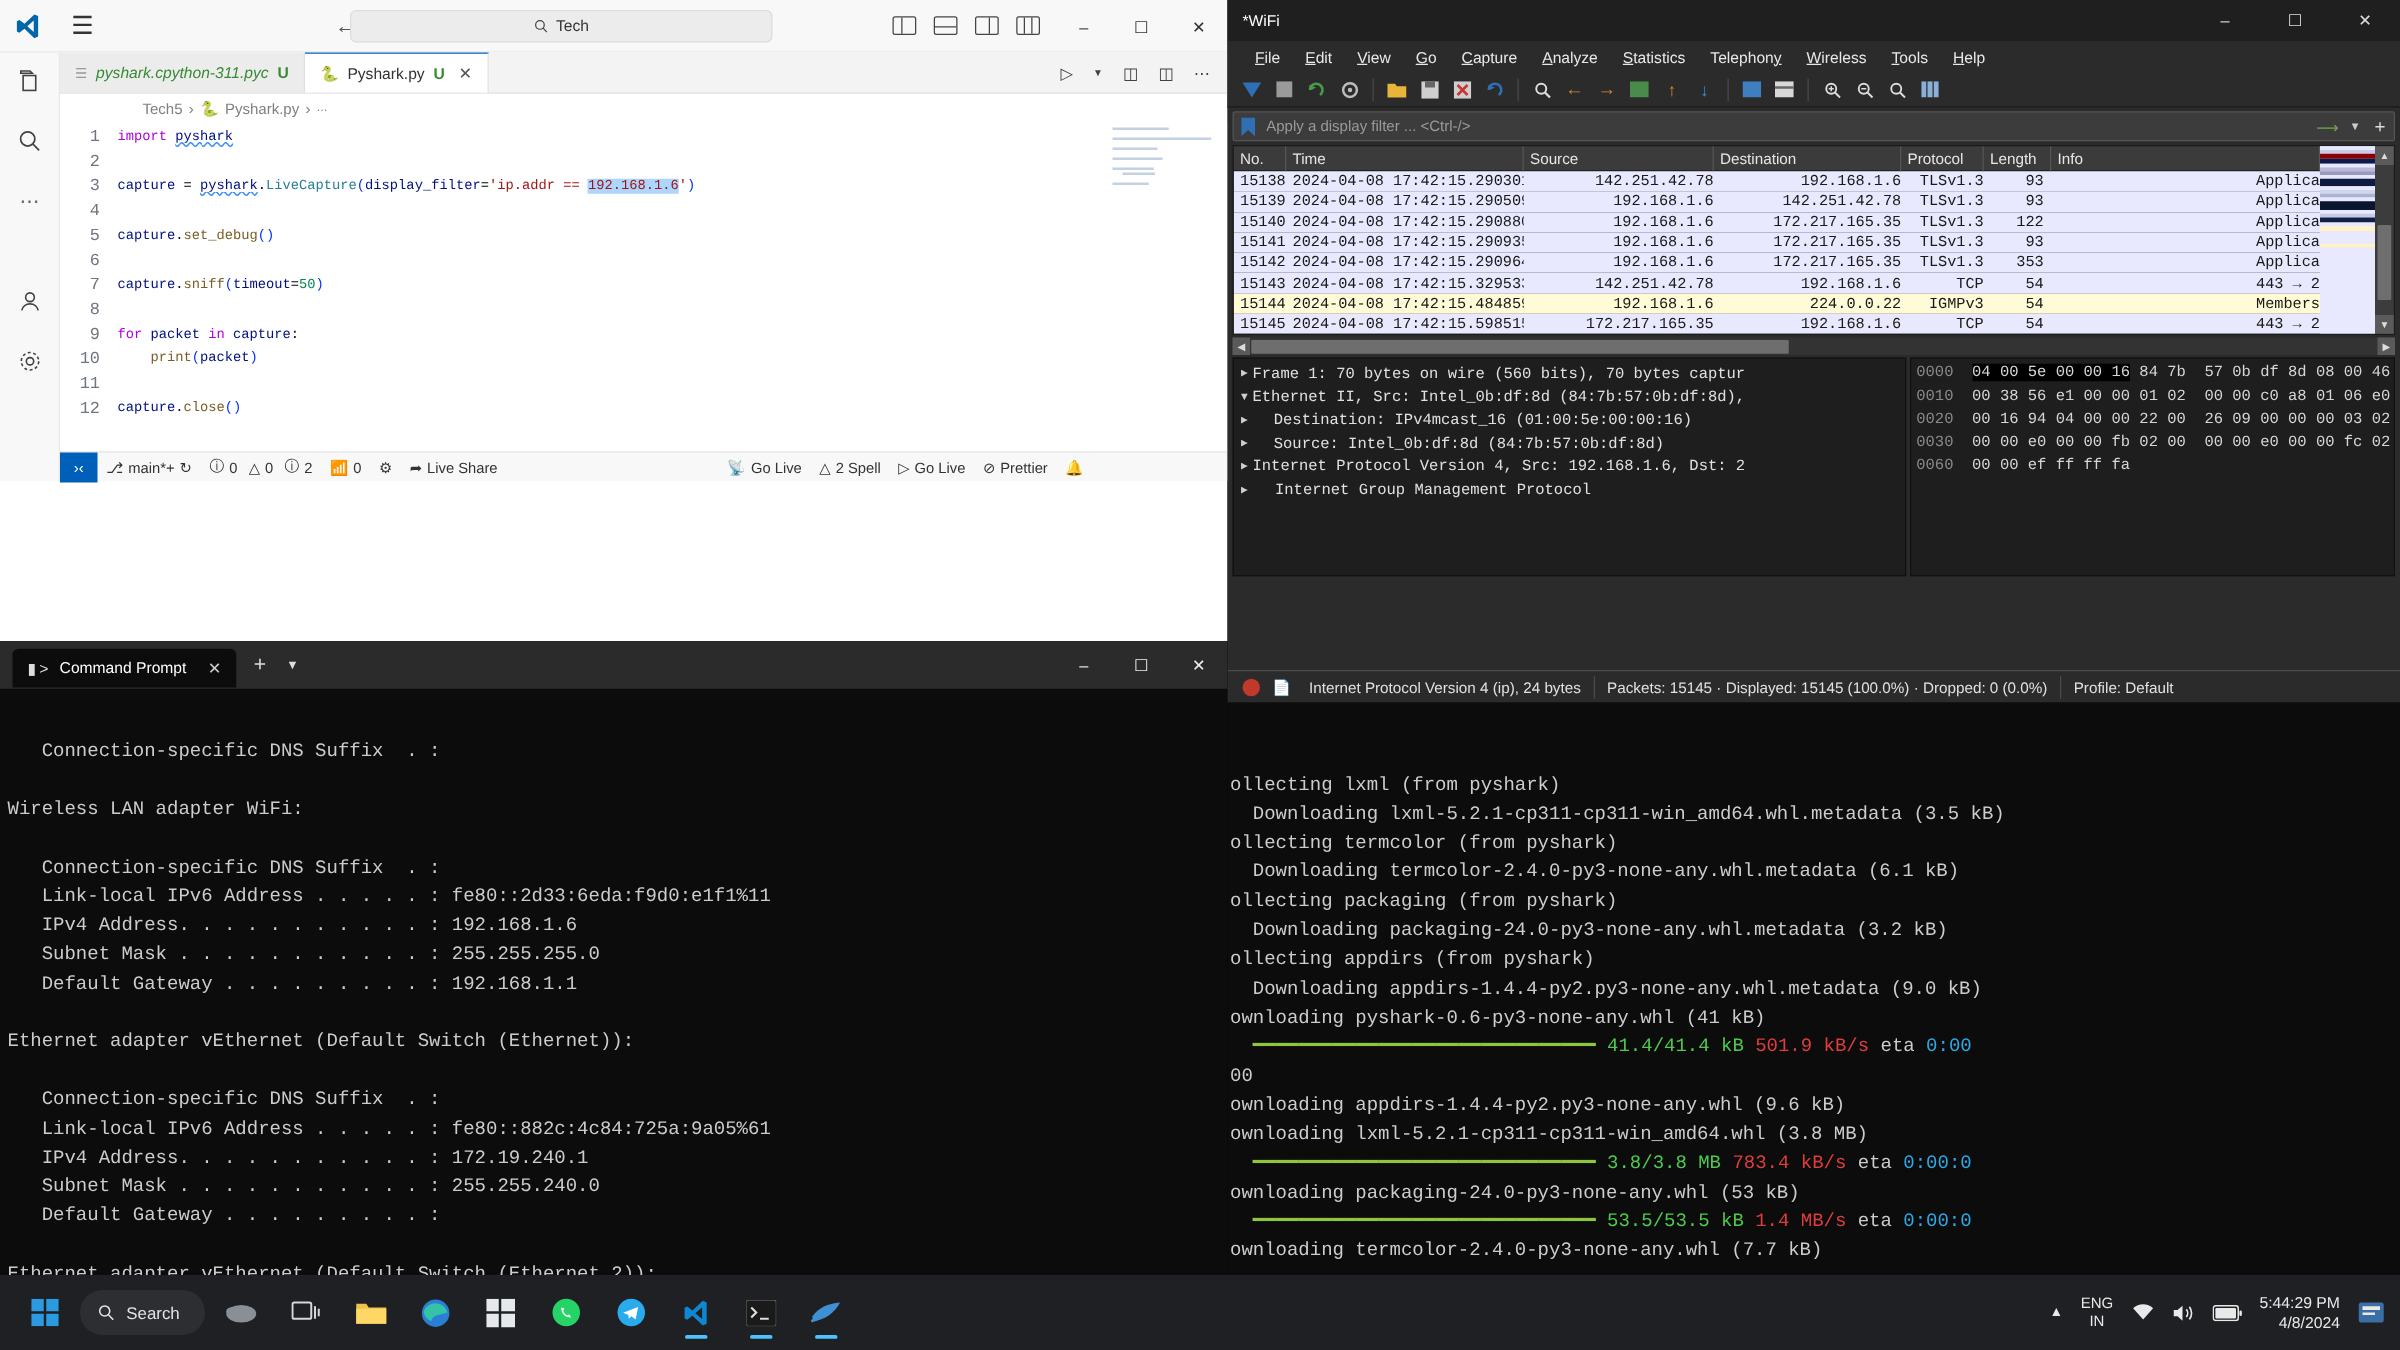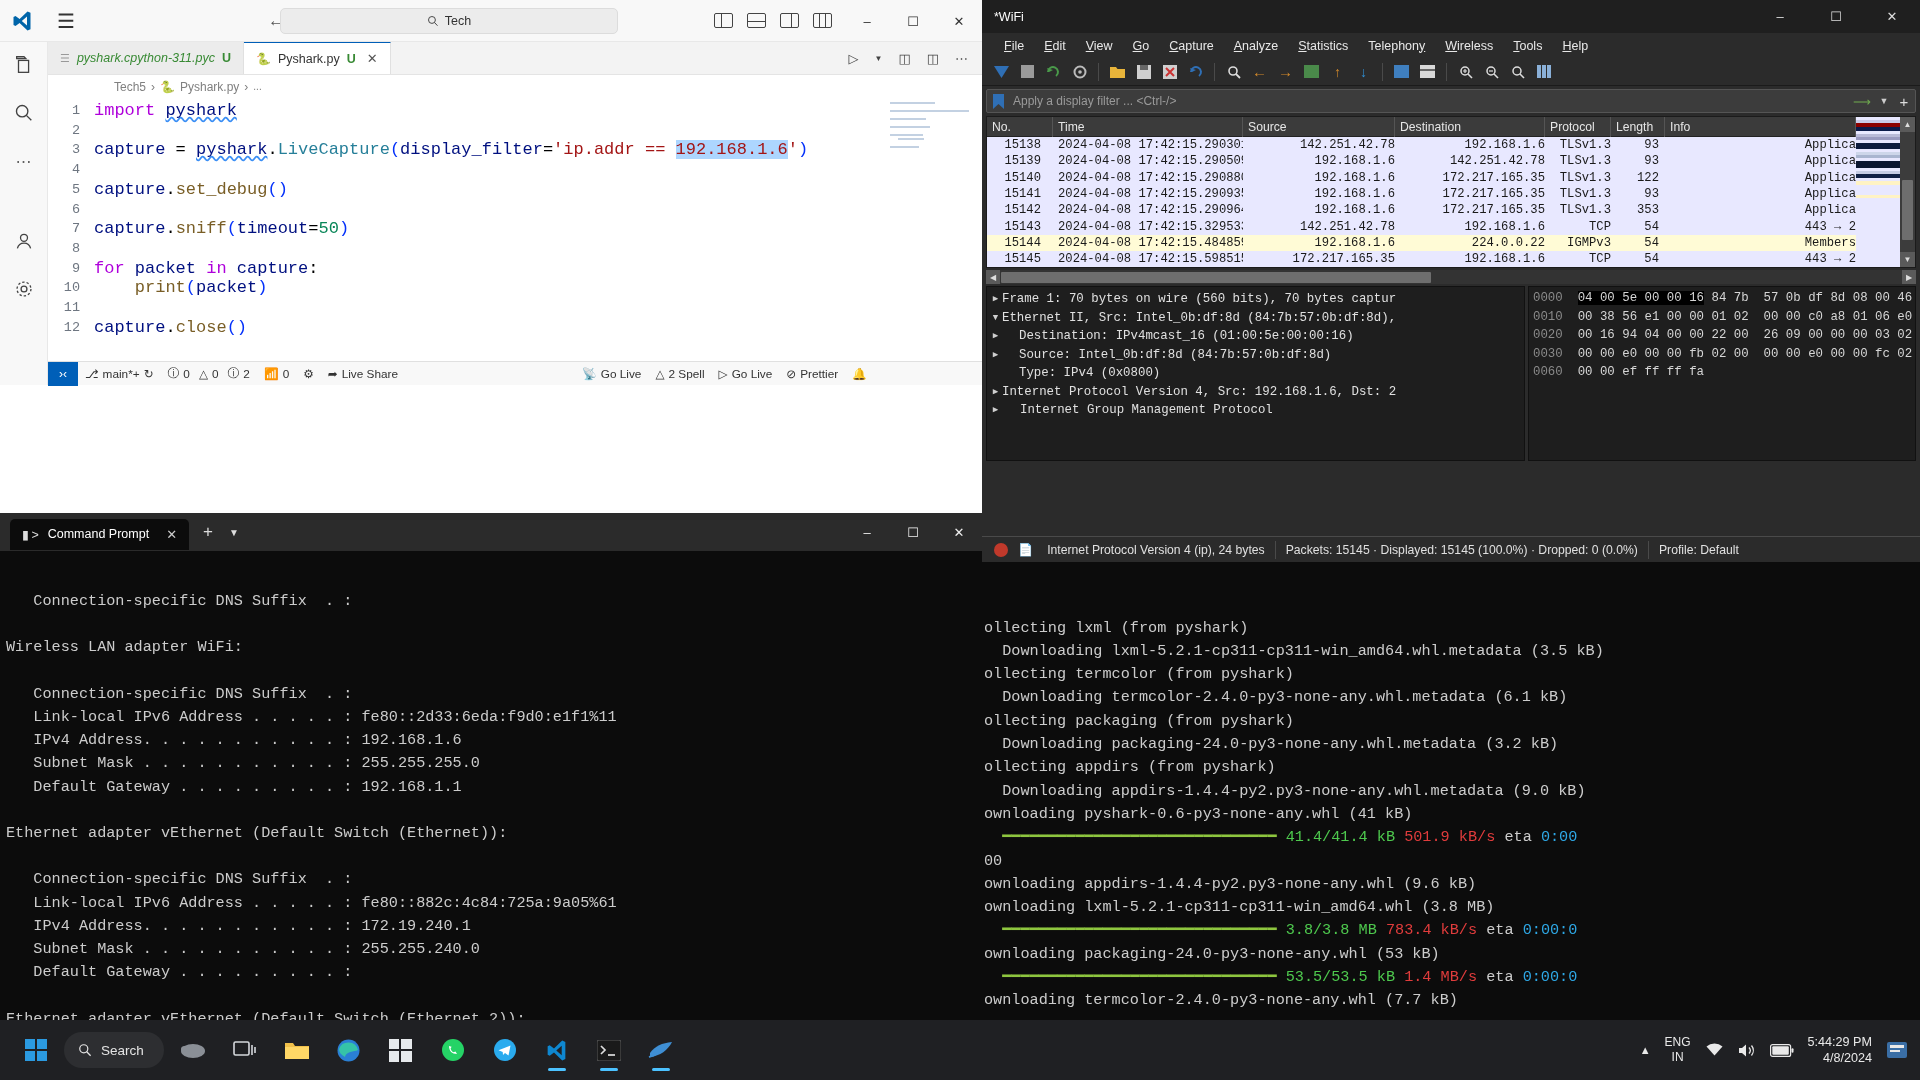--- a/index.html
+++ b/index.html
@@ -47,21 +47,21 @@
   .vs-tab.active { background:#fff; border-top:1.5px solid #005fb8; color:#333; }
   .vs-tab .mod { color:#388a34; font-weight:bold; }
   .vs-tab .italic { font-style: italic; color:#388a34;}
   .vs-tab .close { margin-left:4px; color:#555; font-size:13px;}
   .tabicon-py { color:#3572A5; font-size:12px;}
   #vs-tabactions { margin-left:auto; display:flex; align-items:center; gap:16px; padding:0 14px; color:#424242; font-size:13px;}
   #vs-breadcrumb { height:23px; display:flex; align-items:center; padding-left:66px; font-size:12px; color:#808080; gap:5px;}
   #vs-editor { flex:1; display:flex; position:relative; overflow:hidden; background:#fff;}
   #vs-gutter { width:46px; text-align:right; padding-top:3px; color:#6e7681; font-size:13.5px;
                font-family:"Liberation Mono", monospace; line-height:19.7px; padding-right:14px;}
-  #vs-code { flex:1; padding-top:3px; font-family:"Liberation Mono", monospace; font-size:17px;
+  #vs-code { flex:1; padding-top:3px; font-family:"Liberation Mono", monospace; font-size:11px;
              line-height:19.7px; white-space:pre; color:#000; } .k-kw2{color:#af00db;} .k-fn{color:#795e26;} .k-str{color:#a31515;}
   .k-var{color:#001080;} .k-num{color:#098658;} .k-cls{color:#267f99;} .k-par{color:#0431fa;}
   .sel { background:#add6ff; }
   .squig { text-decoration: underline wavy #3b8ff5; text-decoration-skip-ink:none;}
   #vs-minimap { position:absolute; right:6px; top:4px; width:86px; height:52px; opacity:.85;}
   #vs-minimap div{height:2px;margin-bottom:2px;background:#b9c9dd;}
   #vs-status { height:24px; background:#f8f8f8; border-top:1px solid #e0e0e0; display:flex;
                align-items:center; font-size:11.8px; color:#333; }
   .st-remote { width:30px; height:24px; background:#005fb8; color:#fff; display:flex;
                align-items:center; justify-content:center; font-size:12px;}
@@ -92,21 +92,21 @@
   #ws-filterbar .fplus { width:22px; color:#ddd; display:flex;align-items:center;justify-content:center;font-size:15px;}
 
   #ws-packetlist { margin:0 4px; height:152px; display:flex; border:1px solid #1b1b1b;}
   #ws-pl-main { flex:1; overflow:hidden; }
   .ws-hdr { display:flex; background:#3b3b3b; height:20px; align-items:center; border-bottom:1px solid #222; color:#e6e6e6; font-size:12.2px;}
   .ws-hdr div { padding-left:5px; border-right:1px solid #555; height:20px; line-height:20px; overflow:hidden;}
   .ws-row { display:flex; height:16.3px; align-items:center; font-family:"Liberation Mono", monospace;
             font-size:12.2px; color:#1a1a1a; background:#e8e8ff;}
   .ws-row.igmp { background:#fffbd6; }
   .ws-row div { padding-left:5px; overflow:hidden; white-space:nowrap;text-align:right; }
-  .c-no{width:66px; text-align:right; padding-right:12px;}
+  .c-no{width:42px; text-align:right; padding-right:2px;}
   .c-time{width:190px;}
   .c-src{width:152px;}
   .c-dst{width:150px;}
   .c-proto{width:66px;}
   .c-len{width:54px; text-align:right; padding-right:6px;}
   .c-info{flex:1;}
   #ws-pl-mini { width:44px; background:#e8e8ff; position:relative;}
   #ws-pl-mini i { display:block; height:3px; }
   #ws-pl-sb { width:15px; background:#3c3c3c; display:flex; flex-direction:column; align-items:center;}
   .sb-arrow{width:15px;height:15px;background:#5a5a5a;color:#ddd;font-size:8px;display:flex;align-items:center;justify-content:center;}
@@ -627,24 +627,20 @@
           </div>
           <div class="det-row">
             <span class="det-arrow">▶</span>
             <span style="margin-left: 17px;">Destination: IPv4mcast_16 (01:00:5e:00:00:16)</span>
           </div>
           <div class="det-row">
             <span class="det-arrow">▶</span>
             <span style="margin-left: 17px;">Source: Intel_0b:df:8d (84:7b:57:0b:df:8d)</span>
           </div>
           <div class="det-row">
-            <span class="det-arrow"></span>
-            <span style="margin-left: 17px;">Type: IPv4 (0x0800)</span>
-          </div>
-          <div class="det-row">
             <span class="det-arrow">▶</span>
             <span style="margin-left: 0px;">Internet Protocol Version 4, Src: 192.168.1.6, Dst: 2</span>
           </div>
           <div class="det-row">
             <span class="det-arrow">▶</span>
             <span style="margin-left: 18px;">Internet Group Management Protocol</span>
           </div>
         </div>
     </div>
     <div id="ws-hex">

